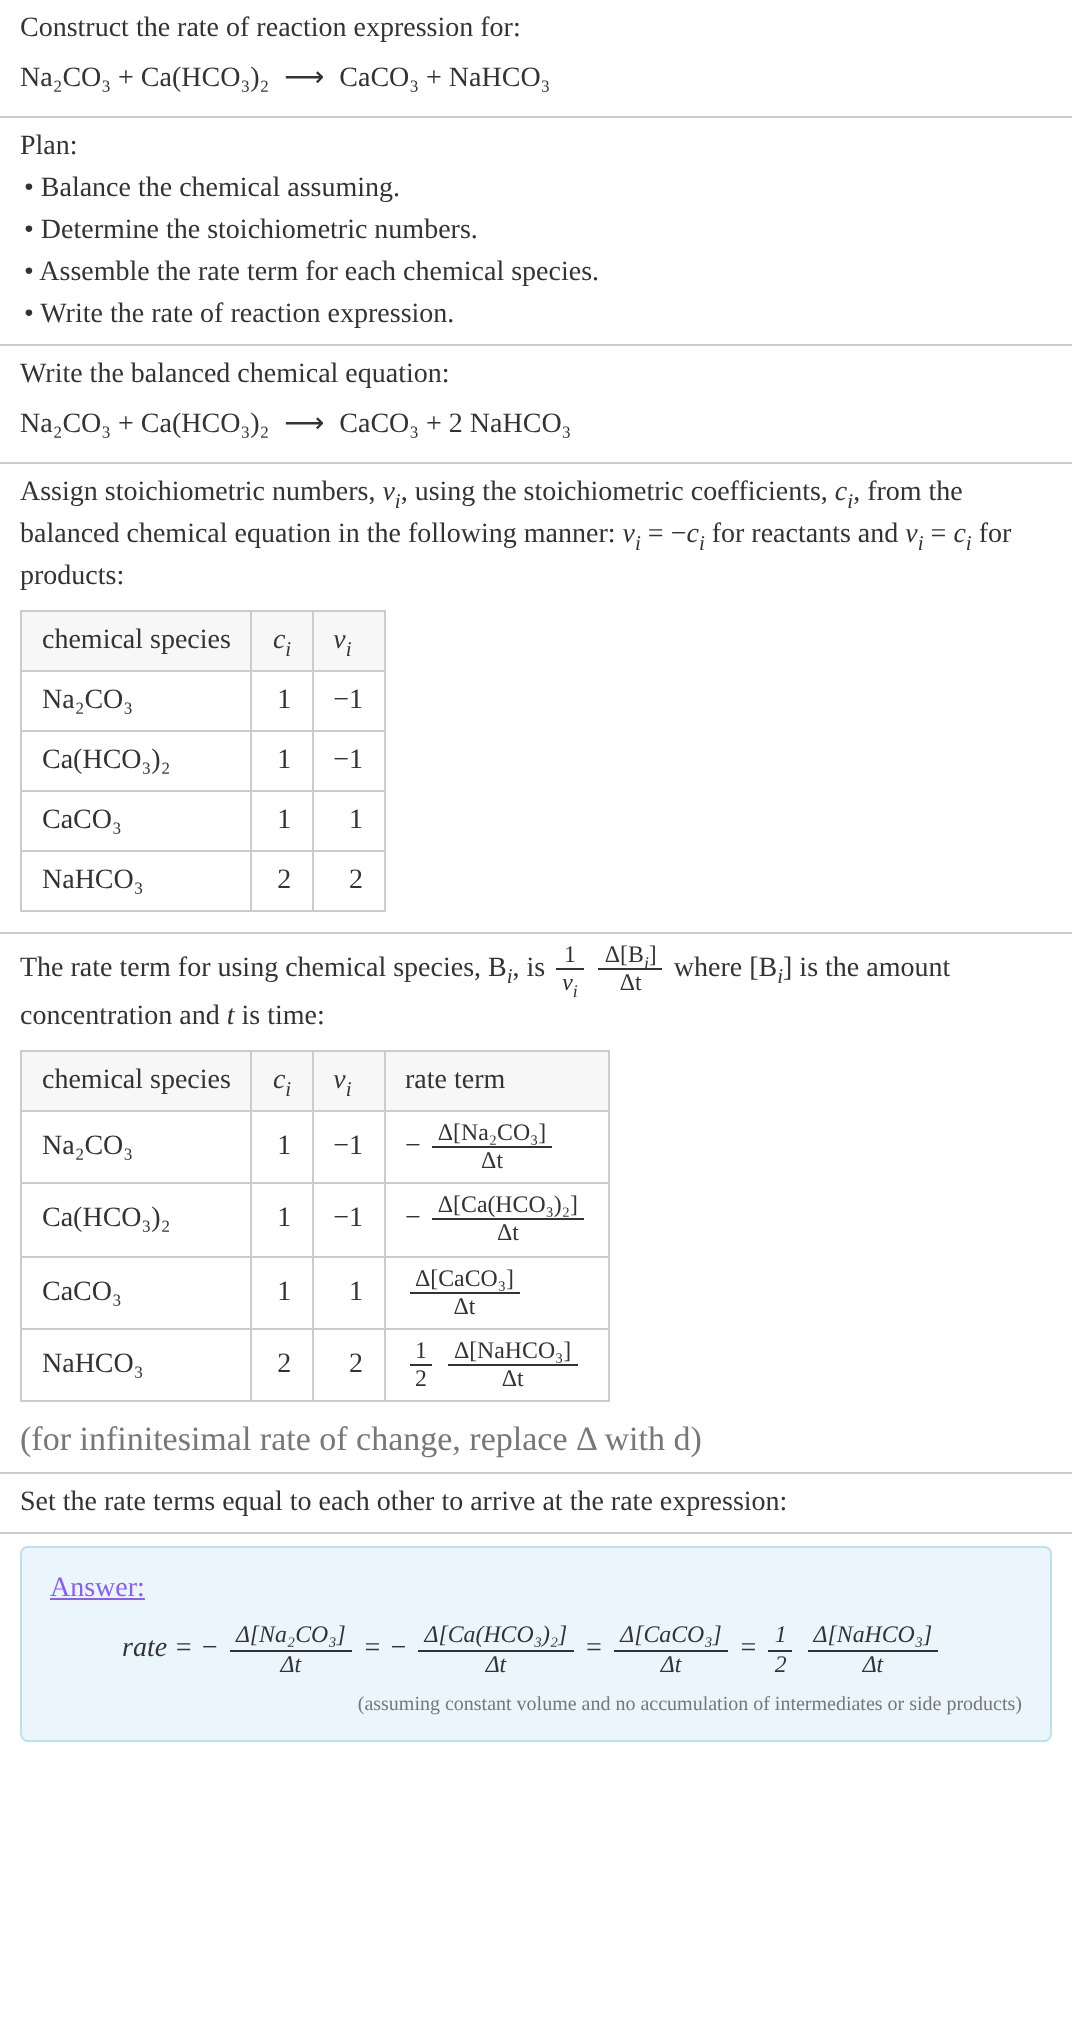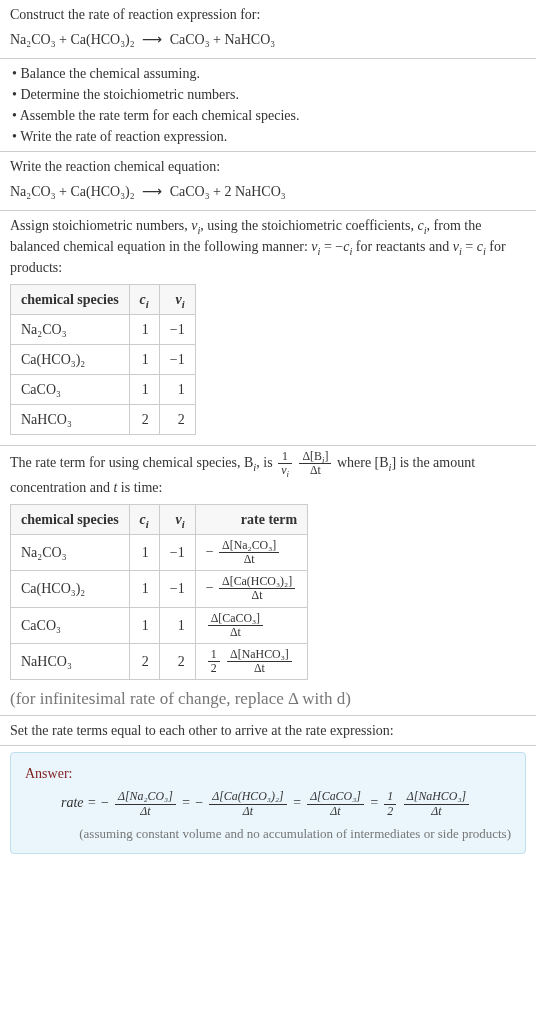--- a/index.html
+++ b/index.html
@@ -26,22 +26,21 @@
     }
     .stoich-table th, .stoich-table td,
     .rate-table th, .rate-table td {
       border: 1px solid #ccc;
       padding: 4px 10px;
       text-align: left;
     }
     .stoich-table td.num, .rate-table td.num { text-align: right; }
     .stoich-table th, .rate-table th {
       background: #f7f7f7;
-      font-weight: bold;
-      text-align: right;
+      font-weight: normal;
     }
     .fraction {
       display: inline-block;
       text-align: center;
       vertical-align: middle;
       font-size: 0.85em;
       line-height: 1.1;
       margin: 0 2px;
     }
     .fraction .num {
@@ -59,31 +58,32 @@
       margin-top: 2px;
     }
     .answer-box {
       background: #eaf6fb;
       border: 1px solid #bde0ee;
       border-radius: 4px;
       padding: 10px 14px;
       margin: 6px 10px 10px 10px;
     }
     .answer-label {
-      color: #7f1d1d;
+      color: #8b5cf6;
       margin-bottom: 6px;
+      text-decoration: underline;
     }
     .answer-eq {
       padding-left: 36px;
       margin-bottom: 6px;
       white-space: nowrap;
       font-style: italic;
     }
     .answer-note {
-      font-size: 13px;
+      font-size: 10px;
       color: #777;
       text-align: right;
     }
     .italic { font-style: italic; }
     .arrow { display: inline-block; width: 28px; text-align: center; }
     .arrow::before { content: "⟶"; }
     .sub-i { font-style: italic; font-size: 0.75em; vertical-align: sub; line-height: 0; }
   </style>
 </head>
 <body>
@@ -91,30 +91,31 @@
 <div class="section">
   <div class="prompt-text">Construct the rate of reaction expression for:</div>
   <div class="equation">
     <span>Na₂CO₃ + Ca(HCO₃)₂</span>
     <span class="arrow"></span>
     <span>CaCO₃ + NaHCO₃</span>
   </div>
 </div>
 
 <div class="section">
+  <div>Plan:</div>
   <ul class="plan-list">
     <li>Balance the chemical assuming.</li>
     <li>Determine the stoichiometric numbers.</li>
     <li>Assemble the rate term for each chemical species.</li>
     <li>Write the rate of reaction expression.</li>
   </ul>
 </div>
 
 <div class="section">
-  <div>Write the reaction chemical equation:</div>
+  <div>Write the balanced chemical equation:</div>
   <div class="equation">
     <span>Na₂CO₃ + Ca(HCO₃)₂</span>
     <span class="arrow"></span>
     <span>CaCO₃ + 2 NaHCO₃</span>
   </div>
 </div>
 
 <div class="section">
   <div>
     <span>Assign stoichiometric numbers, </span><span class="italic">ν</span><span class="sub-i">i</span><span>, using the stoichiometric coefficients, </span><span class="italic">c</span><span class="sub-i">i</span><span>, from the balanced chemical equation in the following manner: </span><span class="italic">ν</span><span class="sub-i">i</span><span> = −</span><span class="italic">c</span><span class="sub-i">i</span><span> for reactants and </span><span class="italic">ν</span><span class="sub-i">i</span><span> = </span><span class="italic">c</span><span class="sub-i">i</span><span> for products:</span>

